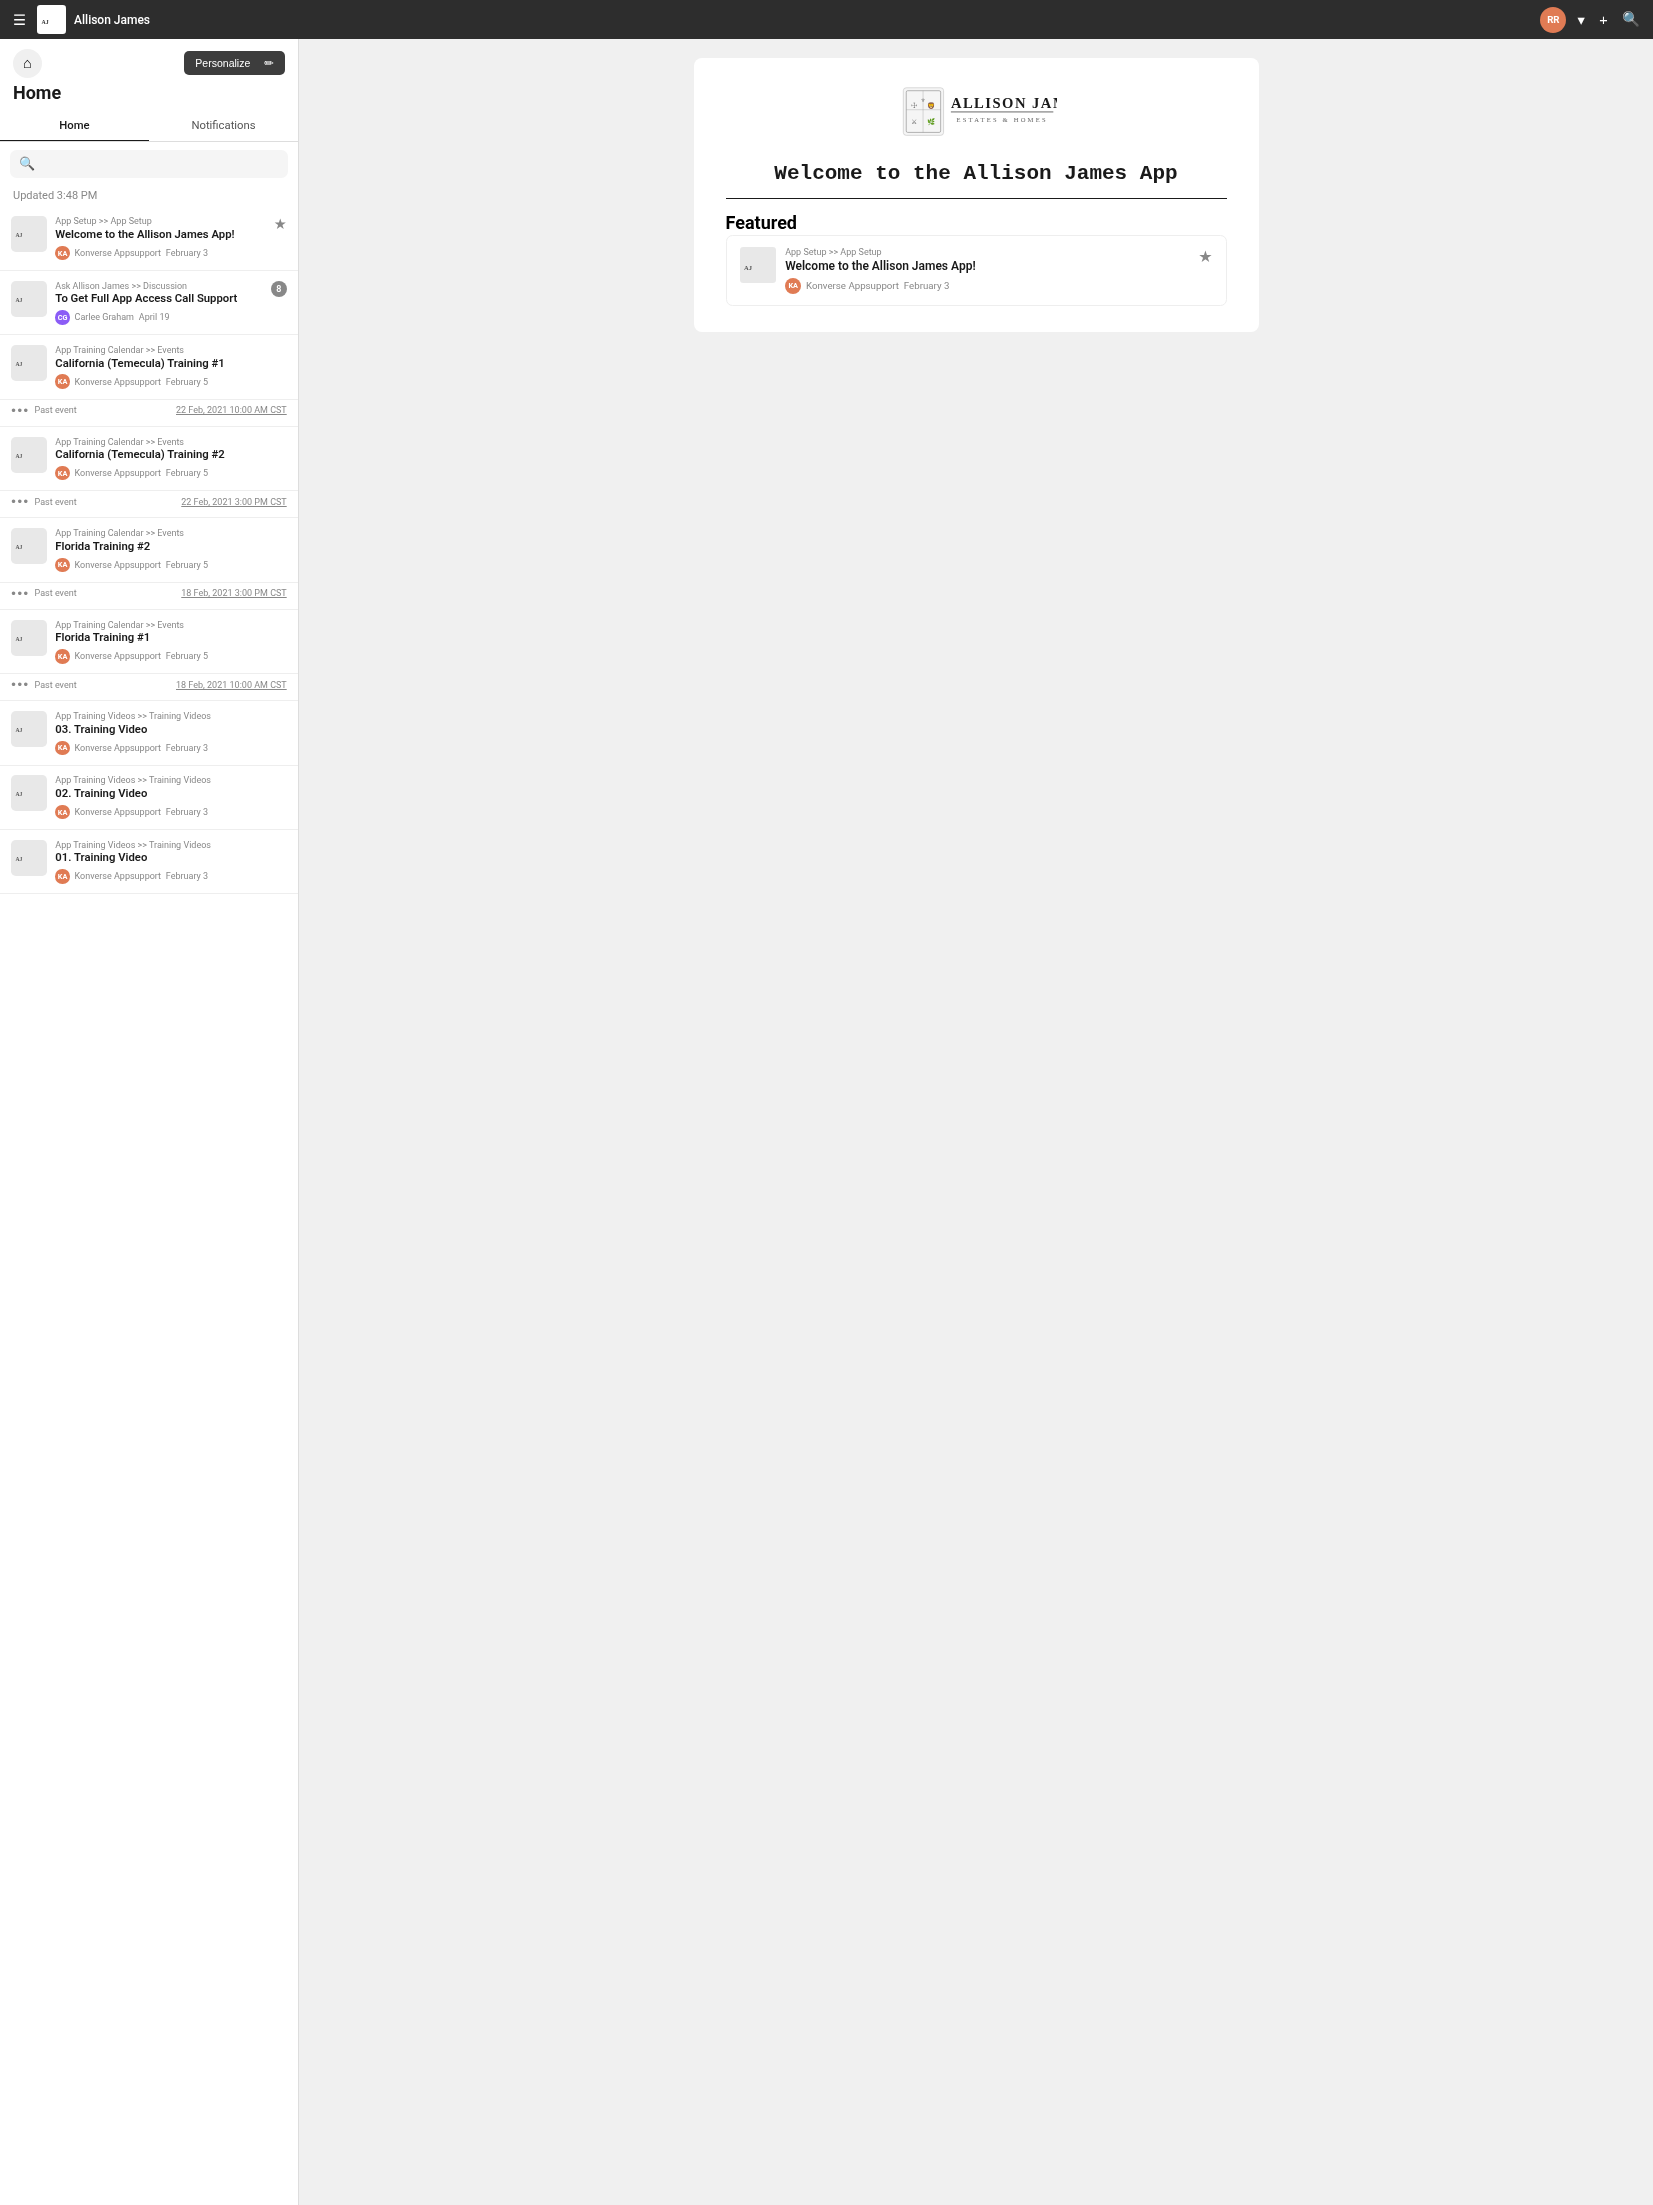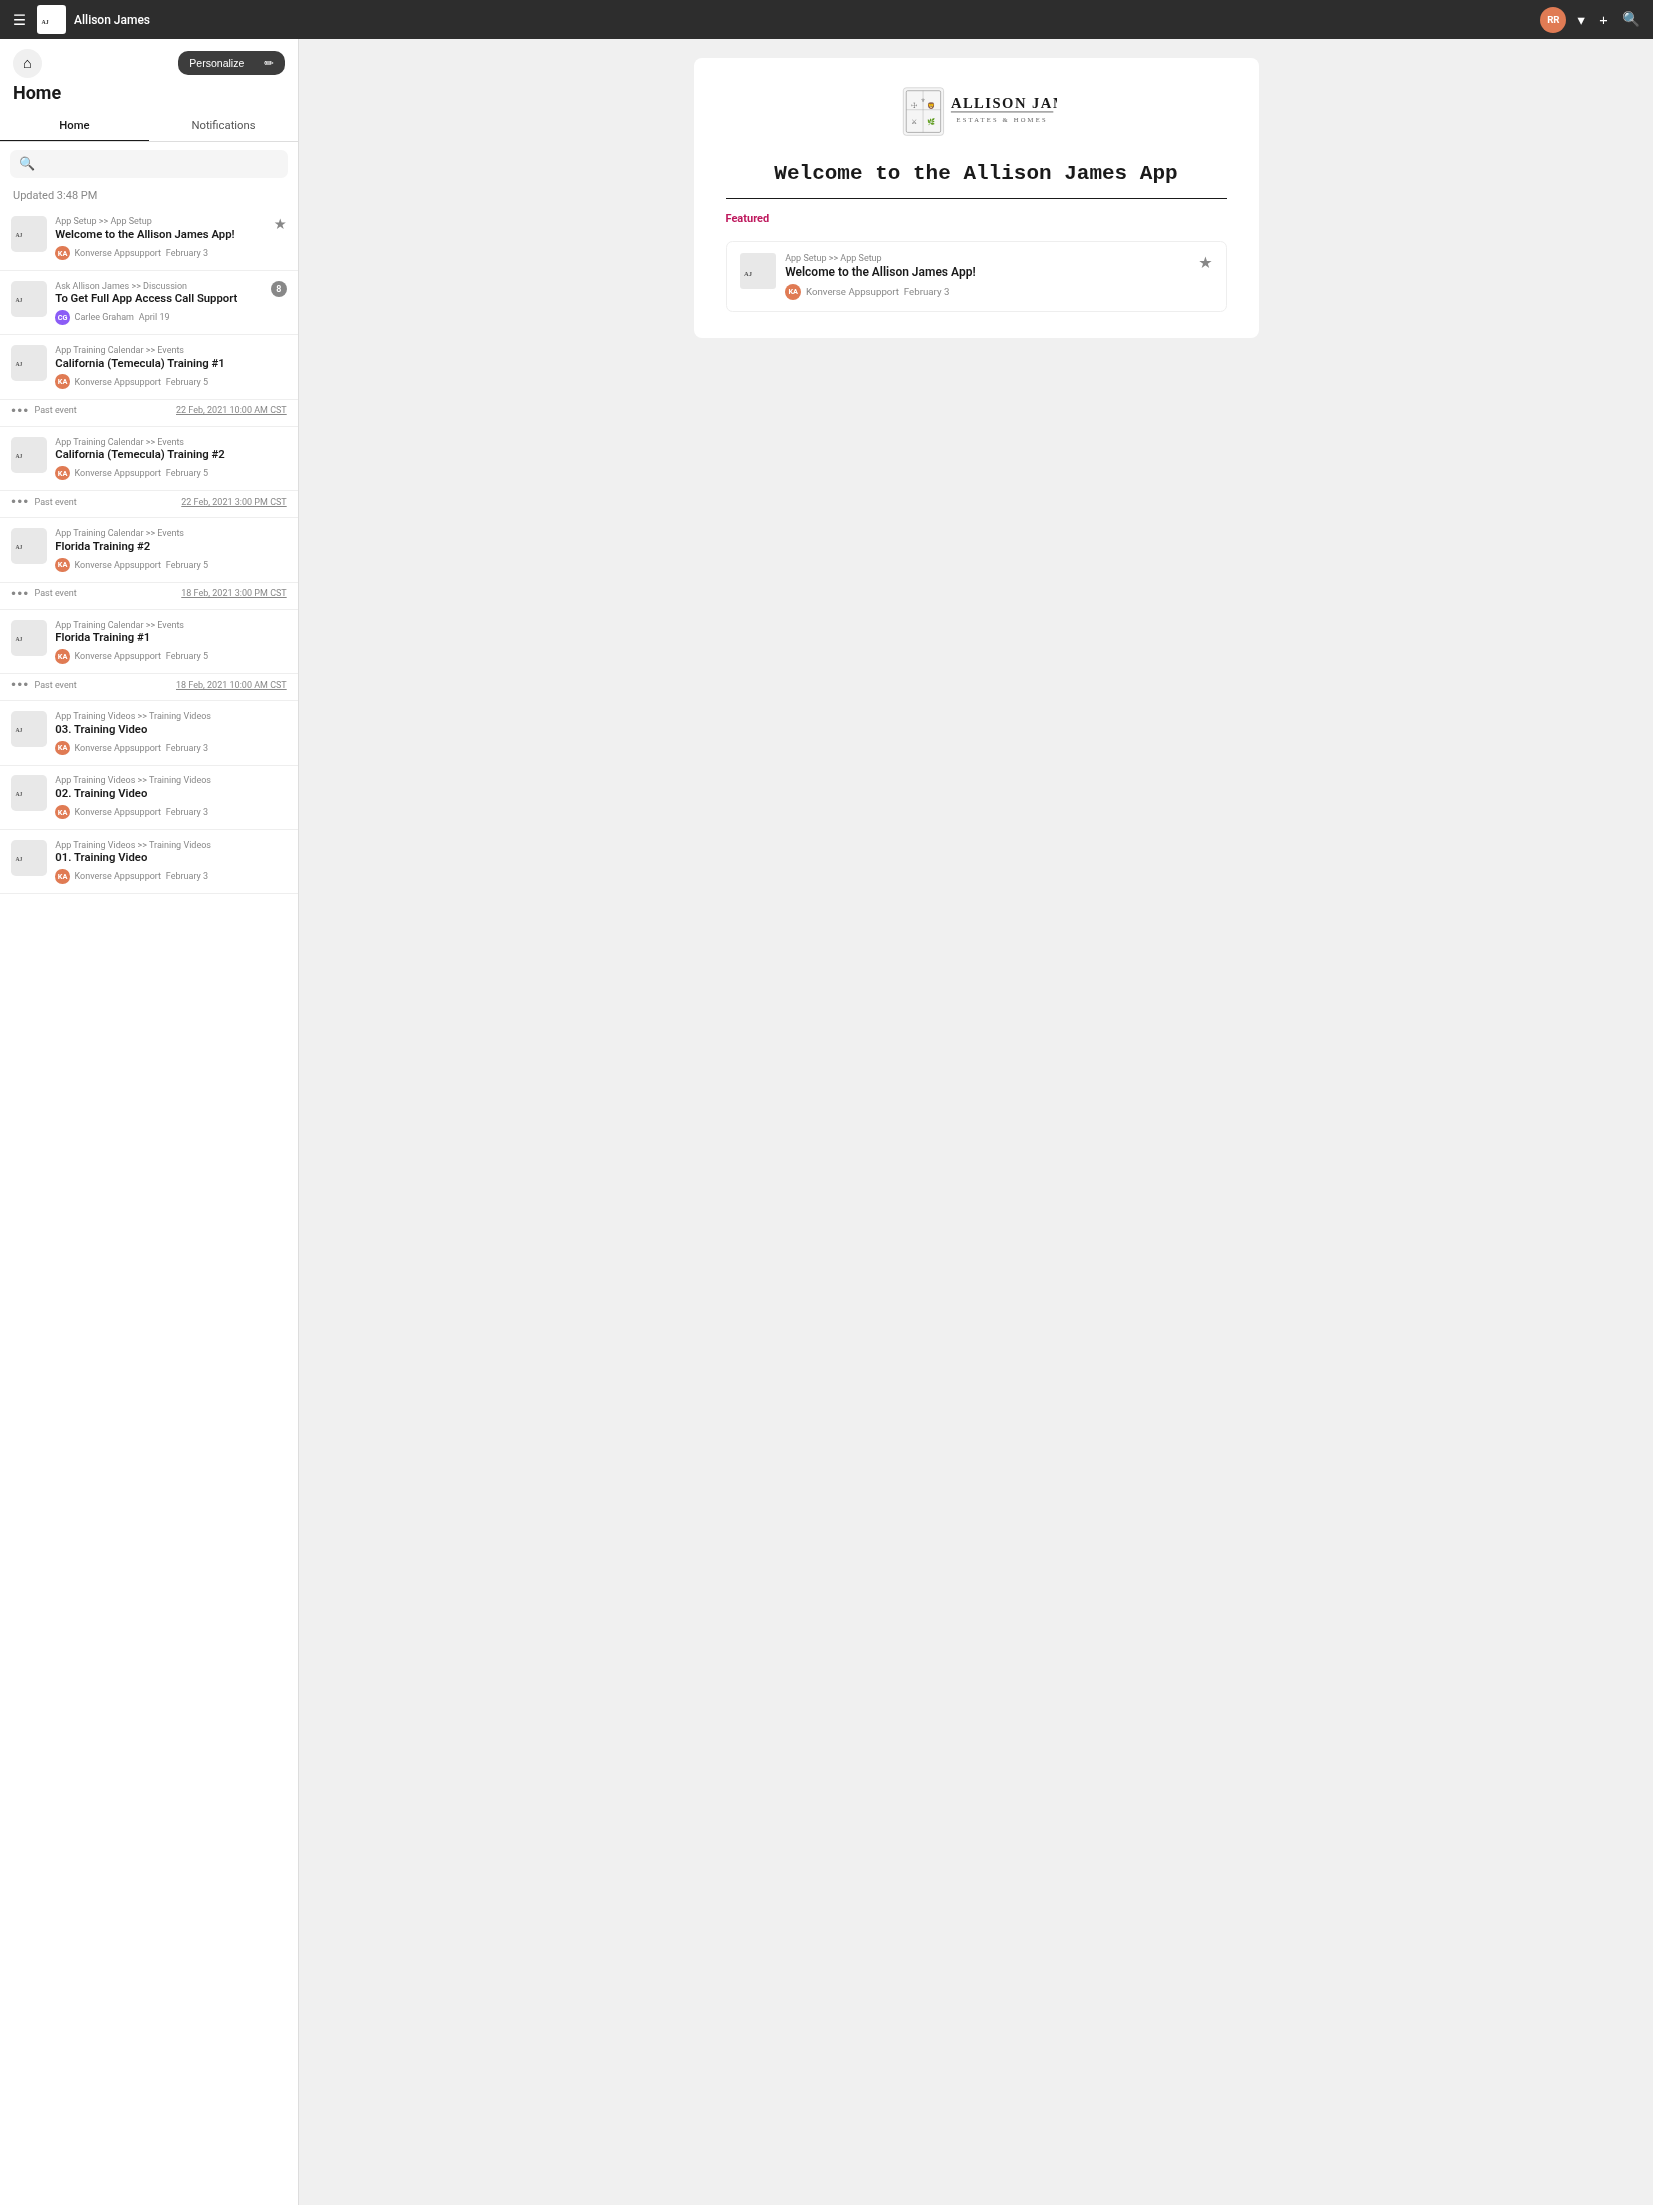--- a/index.html
+++ b/index.html
@@ -30,22 +30,22 @@
     
     .left-panel { width: 299px; background: white; display: flex; flex-direction: column; border-right: 0.8px solid #ddd; flex-shrink: 0; overflow: hidden; }
 
     .left-panel-header { padding: 9.7px 13px 0; }
     .home-icon-row { display: flex; align-items: center; justify-content: space-between; margin-bottom: 4.8px; }
     .home-icon-circle {
       width: 29px; height: 29px; border-radius: 50%; background: #f0f0f0;
       display: flex; align-items: center; justify-content: center; font-size: 14.5px;
     }
     .personalize-btn {
-      display: flex; align-items: flex-start; gap: 20px; background: #3d3d3d; color: white;
-      border: none; border-radius: 10px; padding: 5.7px 11.3px; font-size: 10.5px; font-weight: 500; cursor: pointer;
+      display: flex; align-items: flex-start; gap: 14px; background: #3d3d3d; color: white;
+      border: none; border-radius: 5px; padding: 5.7px 11.3px; font-size: 10.5px; font-weight: 500; cursor: pointer;
     }
     .personalize-icon { font-size: 11.3px; }
     .page-title { font-size: 18px; font-weight: 700; color: #1a1a1a; margin: 4.8px 0 8px; }
 
     
     .tabs { display: flex; border-bottom: 0.8px solid #ddd; }
     .tab {
       flex: 1; text-align: center; padding: 8px 0; font-size: 11.3px; color: #555;
       cursor: pointer; border-bottom: 1.6px solid transparent; margin-bottom: -0.8px;
     }
@@ -102,21 +102,21 @@
     
     .right-panel { flex: 1; background: #f0f0f0; overflow-y: auto; padding: 19.4px; }
     .welcome-card {
       background: white; border-radius: 8px; padding: 26px 32px; max-width: 565px; margin: 0 auto;
     }
     .welcome-logo { text-align: center; margin-bottom: 16px; }
     .welcome-logo svg { width: 161px; height: auto; }
     .welcome-title { font-size: 21px; font-weight: 700; color: #1a1a1a; text-align: center; margin-bottom: 13px; font-family: Liberation Mono, monospace; }
     .welcome-text { font-size: 12px; color: #444; line-height: 1.6; text-align: left; margin-bottom: 19.4px; }
     .featured-section { border-top: 0.8px solid #1a1a1a; padding-top: 13px; }
-    .featured-title { font-size: 11px; font-weight: 700; color: #be185d; margin-bottom: 16px; }
+    .featured-title { font-size: 18px; font-weight: 700; color: #000000; margin-bottom: 2px; }
     .featured-card {
       border: 0.8px solid #eee; border-radius: 6.5px; padding: 11.3px 13px;
       display: flex; align-items: flex-start; gap: 9.7px;
     }
     .featured-logo { width: 36px; height: 36px; flex-shrink: 0; }
     .featured-content { flex: 1; }
     .featured-breadcrumb { font-size: 9px; color: #888; margin-bottom: 1.6px; }
     .featured-title-text { font-size: 12px; font-weight: 600; color: #1a1a1a; margin-bottom: 4.8px; }
     .featured-meta { display: flex; align-items: center; gap: 4.8px; font-size: 9.7px; color: #888; }
     .featured-meta-avatar {

